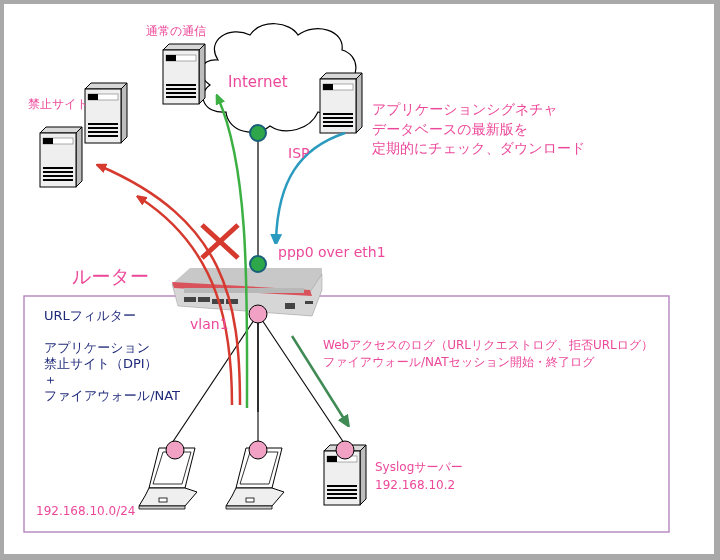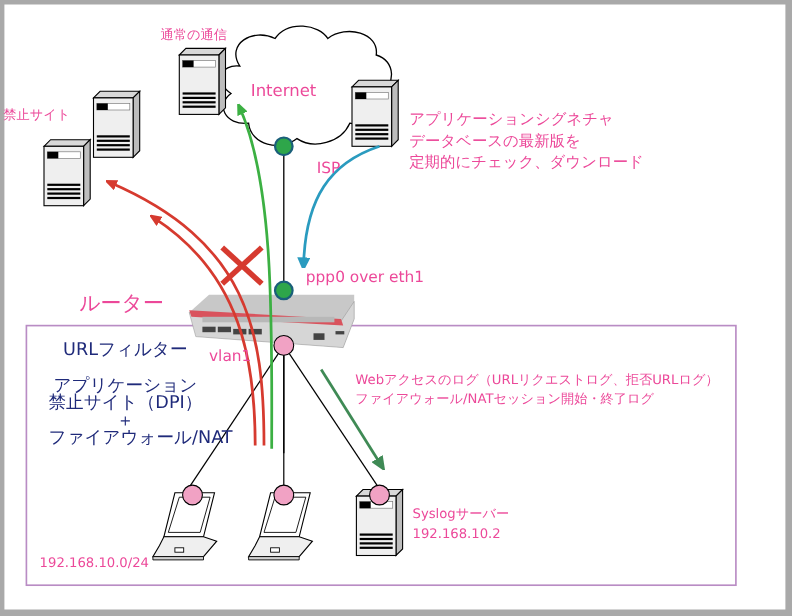--- a/index.html
+++ b/index.html
@@ -7,21 +7,21 @@
          font-family: "DejaVu Sans", "Liberation Sans", sans-serif; }
   .frame { position: absolute; left: 0; top: 0; width: 720px; height: 560px; box-sizing: border-box;
            border-top: 4px solid #a9a9a9; border-left: 4px solid #a9a9a9;
            border-right: 6px solid #a9a9a9; border-bottom: 6px solid #a9a9a9; background: #fff; }
   svg#diagram { position: absolute; left: 0; top: 0; }
   .lbl { position: absolute; color: #ec4899; white-space: nowrap; line-height: 1.15; }
   .lbl-sm { font-size: 12px; }
   .lbl-md { font-size: 14px; }
   .lbl-lg { font-size: 15px; }
   .lbl-xl { font-size: 19px; }
-  .blue-text { color: #1f2a7a; font-size: 16px; text-align: center; line-height: 1.35; }
+  .blue-text { color: #1f2a7a; font-size: 13px; line-height: 1.35; }
 </style>
 </head>
 <body>
 
 <div class="frame"></div>
 
 <svg id="diagram" width="720" height="560" viewBox="0 0 720 560">
   <defs>
     <marker id="arrRed" markerWidth="10" markerHeight="10" refX="6" refY="5" orient="auto" markerUnits="userSpaceOnUse">
       <path d="M0,0 L12,5 L0,10 Z" fill="#d63a2f"></path>
@@ -104,21 +104,21 @@
   <circle cx="258" cy="133" r="8" fill="#2ea64a" stroke="#1a5f7a" stroke-width="2"></circle>
   <circle cx="258" cy="264" r="8" fill="#2ea64a" stroke="#1a5f7a" stroke-width="2"></circle>
   <circle cx="258" cy="314" r="9" fill="#f1a2c4" stroke="#000" stroke-width="1"></circle>
   <circle cx="175" cy="450" r="9" fill="#f1a2c4" stroke="#000" stroke-width="1"></circle>
   <circle cx="258" cy="450" r="9" fill="#f1a2c4" stroke="#000" stroke-width="1"></circle>
   <circle cx="345" cy="450" r="9" fill="#f1a2c4" stroke="#000" stroke-width="1"></circle>
 </svg>
 
 <div class="lbl lbl-sm" style="left:146px;top:25px;">通常の通信</div>
 <div class="lbl lbl-lg" style="left:228px;top:74px;">Internet</div>
-<div class="lbl lbl-sm" style="left:3px;top:98px;">禁止サイト</div>
+<div class="lbl lbl-sm" style="left:28px;top:98px;">禁止サイト</div>
 <div class="lbl lbl-md" style="left:266px;top:145px;margin-left:22px;">ISP</div>
 
 <div class="lbl lbl-md" style="left:372px;top:101px;">アプリケーションシグネチャ</div>
 <div class="lbl lbl-md" style="left:372px;top:121px;">データベースの最新版を</div>
 <div class="lbl lbl-md" style="left:372px;top:140px;">定期的にチェック、ダウンロード</div>
 
 <div class="lbl lbl-md" style="left:278px;top:244px;">ppp0 over eth1</div>
 <div class="lbl lbl-xl" style="left:72px;top:266px;">ルーター</div>
 <div class="lbl lbl-md" style="left:190px;top:316px;">vlan1</div>
 

